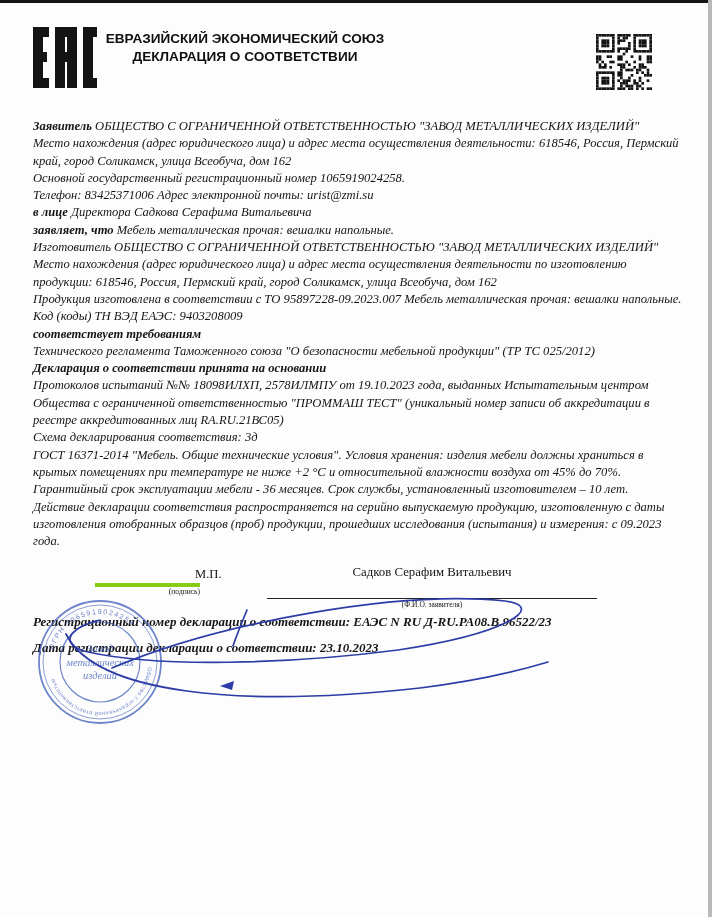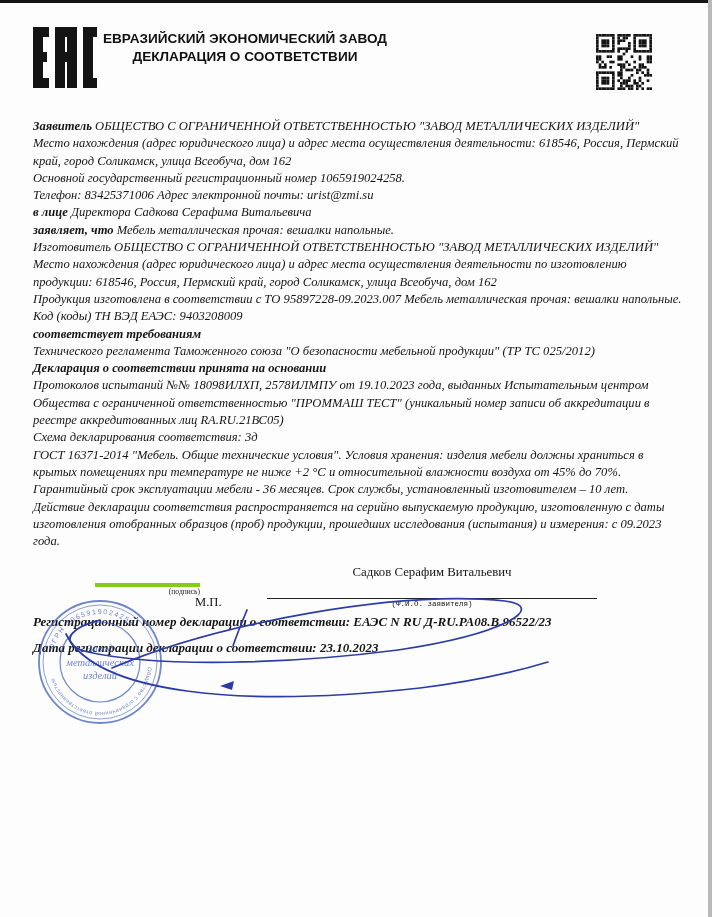--- a/index.html
+++ b/index.html
@@ -14,24 +14,24 @@
   .qr{position:absolute;left:596px;top:33px;}
 
   .doc{position:absolute;left:33px;top:118px;width:650px;font-size:12.6px;line-height:17.3px;}
   .doc p{margin:0;font-style:italic;}
   .doc b{font-weight:bold;}
   p.validity{margin-top:8px;font-weight:bold;text-decoration:underline;}
 
   .sigrow{position:relative;height:48px;margin-top:4px;}
   .sig-left{position:absolute;left:62px;top:29px;width:105px;border-top:4px solid #84cc16;
             text-align:right;font-size:7.5px;line-height:10px;}
-  .mp{position:absolute;left:162px;top:12px;font-size:12.6px;margin-top:28px;}
+  .mp{position:absolute;left:162px;top:12px;font-size:12.6px;}
   .sig-right{position:absolute;left:234px;top:10px;width:330px;text-align:center;font-size:12.8px;}
   .sig-right .fio-line{border-bottom:1px solid #222;padding-bottom:16px;}
-  .sig-right .fio-cap{font-size:7.5px;line-height:11px;font-family:Liberation Mono, monospace;}
+  .sig-right .fio-cap{font-size:7.5px;line-height:11px;}
 
   p.reg{margin-top:11px;font-weight:bold;font-size:13px;}
   p.reg2{margin-top:8px;font-weight:bold;font-size:13px;}
 
   .overlay{position:absolute;left:20px;top:580px;pointer-events:none;}
 </style>
 </head>
 <body>
 
 <div class="page">
@@ -48,21 +48,21 @@
         <rect x="34" y="0" width="10" height="61"></rect>
       <rect x="22" y="0" width="22" height="10"></rect>
         <rect x="22" y="25" width="22" height="10"></rect>
       <rect x="50" y="0" width="10" height="61"></rect>
         <rect x="50" y="0" width="14" height="10"></rect>
       <rect x="50" y="51" width="14" height="10"></rect>
     </g>
   </svg>
 
   <div class="hdr">
-    <div>ЕВРАЗИЙСКИЙ ЭКОНОМИЧЕСКИЙ ЗАВОД</div>
+    <div>ЕВРАЗИЙСКИЙ ЭКОНОМИЧЕСКИЙ СОЮЗ</div>
     <div>ДЕКЛАРАЦИЯ О СООТВЕТСТВИИ</div>
   </div>
 
   <svg id="qr" class="qr" width="56" height="58" viewBox="0 0 21 21">
       <g fill="#141414">
         <rect x="0" y="0" width="1" height="1"></rect>
         <rect x="1" y="0" width="1" height="1"></rect>
         <rect x="2" y="0" width="1" height="1"></rect>
         <rect x="3" y="0" width="1" height="1"></rect>
         <rect x="4" y="0" width="1" height="1"></rect>

